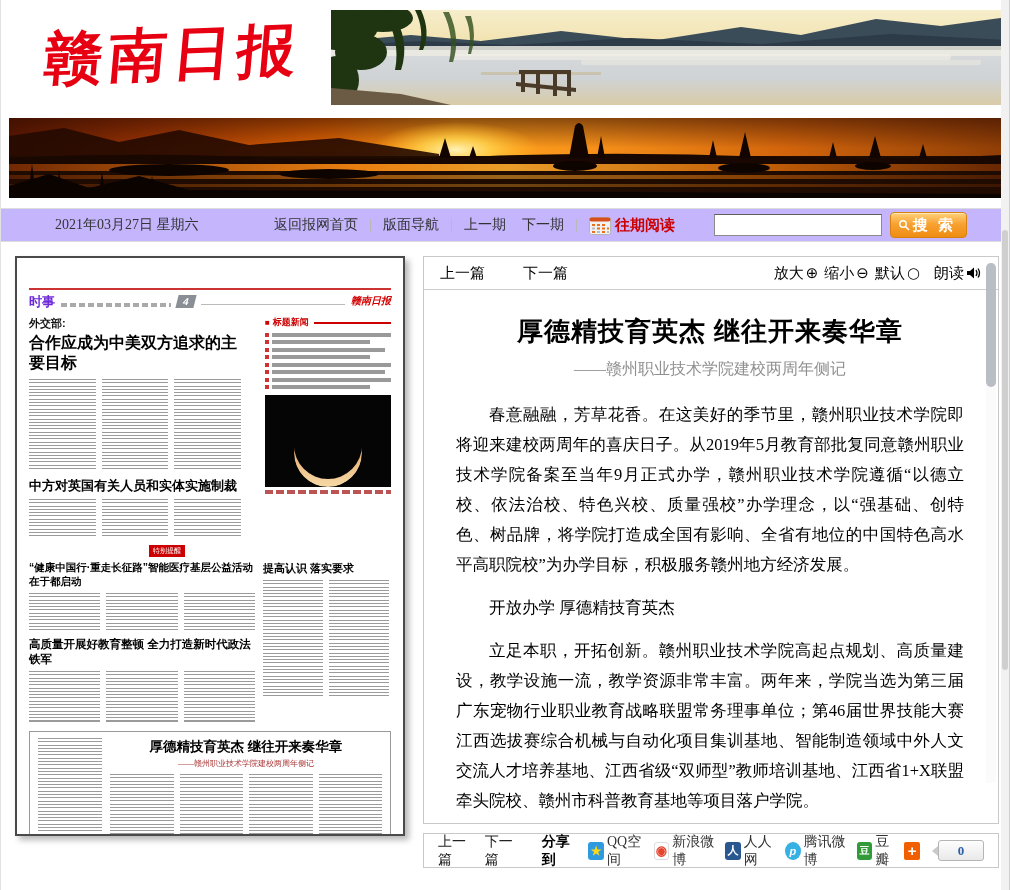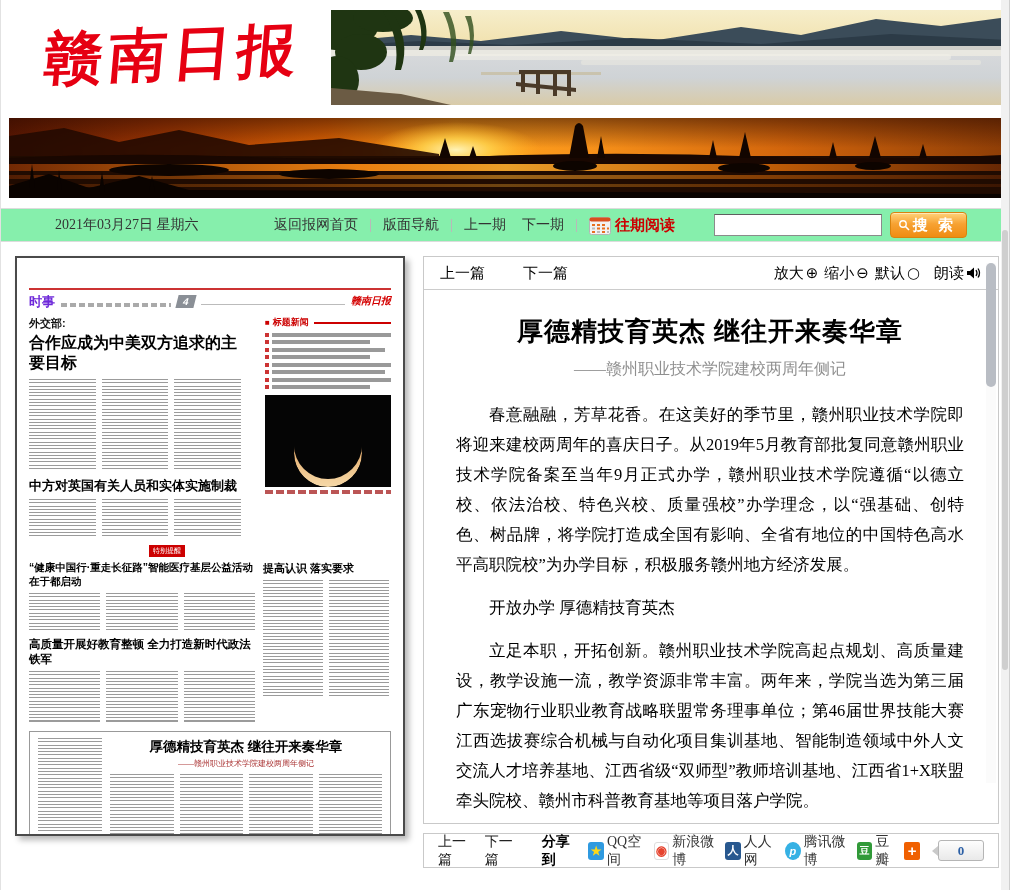--- a/index.html
+++ b/index.html
@@ -15,21 +15,21 @@
   .logo { position:absolute; left:22px; top:6px; width:300px; height:98px;
           display:flex; align-items:center; justify-content:center;
           color:#e60012; font-weight:bold; font-size:58px; letter-spacing:6px;
           font-family:"Liberation Serif",serif; transform:skewX(-7deg) rotate(-2deg); white-space:nowrap;}
   .lakephoto { position:absolute; left:330px; top:10px; width:677px; height:95px; display:block; }
 
   
   .panorama { margin:8px 8px 0 8px; width:994px; height:80px; display:block; }
 
   
-  .navbar { margin-top:10px; height:34px; background:#86efac;
+  .navbar { margin-top:10px; height:34px; background:#c4b5fd;
             border-top:1px solid #dcdcdc; border-bottom:1px solid #dcdcdc;
             display:flex; align-items:center; padding:0 42px 0 54px; font-size:14px; color:#333;}
   .nav-date { width:215px; }
   .nav-links { display:flex; align-items:center; gap:8px; }
   .nav-links .lnk { color:#333; cursor:pointer; padding:0 4px; }
   .nav-links .div { width:1px; height:13px; background:#b9b9b9; }
   .archive { display:flex; align-items:center; gap:4px; margin-left:4px; cursor:pointer; }
   .archive .cal { width:22px; height:19px; }
   .archive .atext { color:#cc0000; font-weight:bold; font-size:15px; font-family:"Liberation Sans",sans-serif; }
   .nav-search { margin-left:auto; display:flex; align-items:center; gap:8px;padding-left:36px; }

